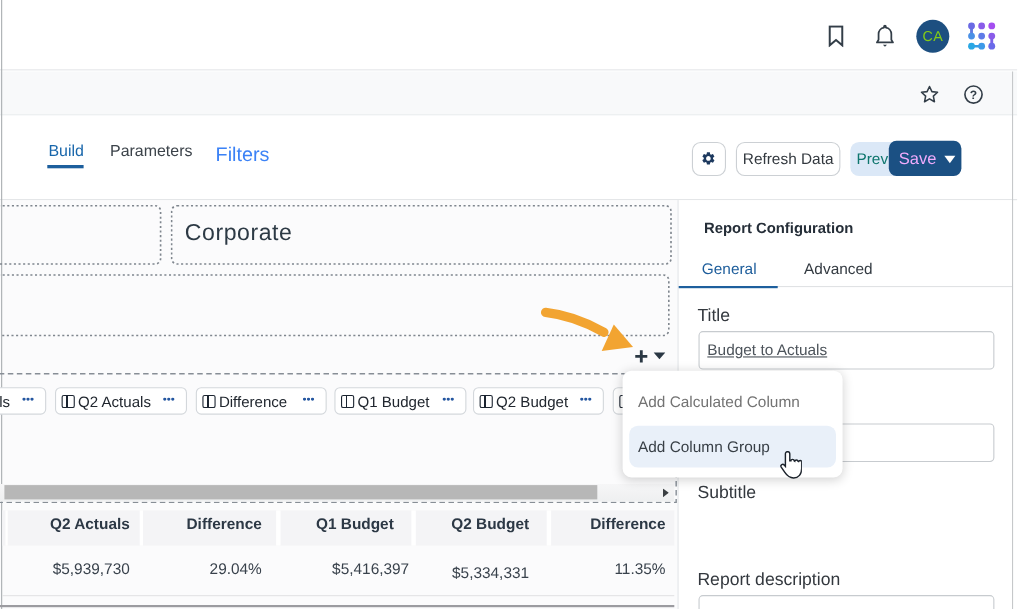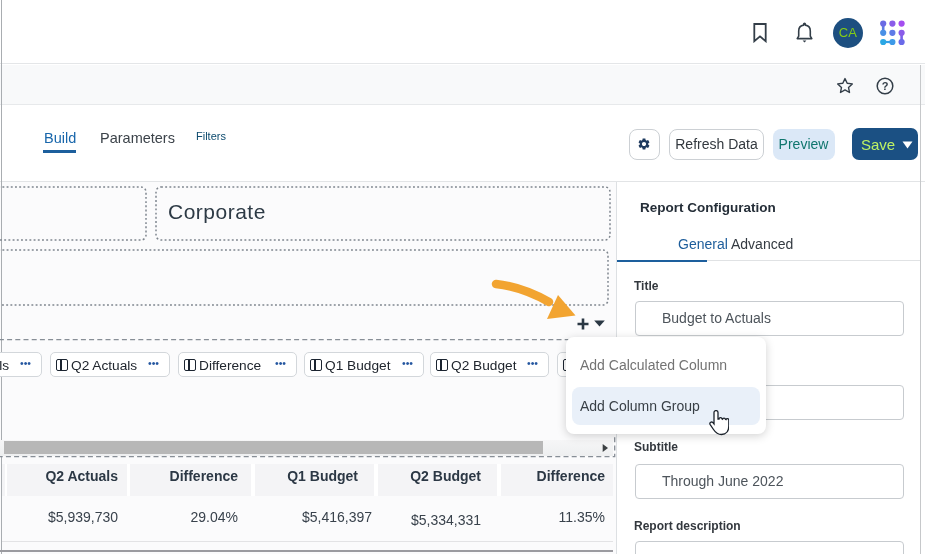--- a/index.html
+++ b/index.html
@@ -49,32 +49,32 @@
 
   <svg class="abs" style="left:876px;top:77px;" width="18" height="18" viewBox="0 0 18 18">
     <circle cx="9" cy="9" r="7.8" fill="none" stroke="#333e48" stroke-width="1.5"></circle>
     <text x="9" y="13" font-size="11" font-family="Liberation Sans, sans-serif" font-weight="bold" fill="#333e48" text-anchor="middle">?</text>
   </svg>
 
   <div class="abs" style="left:0;top:105px;width:925px;height:77px;background:#fff;border-bottom:1px solid #e2e4e6;"></div>
   <div class="abs" style="left:44px;top:130px;font-size:14.5px;color:#1866ab;">Build</div>
   <div class="abs" style="left:43px;top:150px;width:33px;height:2.5px;background:#1d5f9d;"></div>
   <div class="abs" style="left:100px;top:130px;font-size:14.5px;color:#3c434a;">Parameters</div>
-  <div class="abs" style="left:196px;top:130px;font-size:11px;color:#0c4a6e;">Filters</div>
+  <div class="abs" style="left:196px;top:130px;font-size:18px;color:#3b82f6;">Filters</div>
 
   <div class="abs" style="left:628.5px;top:128.5px;width:31px;height:31px;background:#fff;border:1px solid #ccd0d4;border-radius:8px;"></div>
   <svg class="abs" style="left:637px;top:137px;" width="14" height="14" viewBox="0 0 24 24">
     <path fill="#1e3a5f" d="M19.14 12.94c.04-.3.06-.61.06-.94 0-.32-.02-.64-.07-.94l2.03-1.58c.18-.14.23-.41.12-.61l-1.92-3.32c-.12-.22-.37-.29-.59-.22l-2.39.96c-.5-.38-1.03-.7-1.62-.94l-.36-2.54c-.04-.24-.24-.41-.48-.41h-3.84c-.24 0-.43.17-.47.41l-.36 2.54c-.59.24-1.13.57-1.62.94l-2.39-.96c-.22-.08-.47 0-.59.22L2.74 8.87c-.12.21-.08.47.12.61l2.03 1.58c-.05.3-.09.63-.09.94s.02.64.07.94l-2.03 1.58c-.18.14-.23.41-.12.61l1.92 3.32c.12.22.37.29.59.22l2.39-.96c.5.38 1.03.7 1.62.94l.36 2.54c.05.24.24.41.48.41h3.84c.24 0 .44-.17.47-.41l.36-2.54c.59-.24 1.13-.56 1.62-.94l2.39.96c.22.08.47 0 .59-.22l1.92-3.32c.12-.22.07-.47-.12-.61l-2.01-1.58zM12 15.6c-1.98 0-3.6-1.62-3.6-3.6s1.62-3.6 3.6-3.6 3.6 1.62 3.6 3.6-1.62 3.6-3.6 3.6z"></path>
   </svg>
 
   <div class="abs" style="left:669px;top:128.5px;width:95px;height:31px;background:#fff;border:1px solid #ccd0d4;border-radius:8px;font-size:14px;color:#33393f;text-align:center;line-height:29px;">Refresh Data</div>
 
   <div class="abs" style="left:772.5px;top:128.5px;width:62px;height:31px;background:#dbe8f7;border-radius:8px;font-size:14px;color:#0f766e;text-align:center;line-height:31px;">Preview</div>
 
-  <div class="abs" style="left:852px;top:127.5px;width:66px;height:32px;background:#1b5083;border-radius:7px;color:#bef264;font-size:15px;">
+  <div class="abs" style="left:808px;top:127.5px;width:66px;height:32px;background:#1b5083;border-radius:7px;color:#f0abfc;font-size:15px;">
     <span style="position:absolute;left:9px;top:8px;">Save</span>
     <svg style="position:absolute;left:50px;top:13px;" width="11" height="8" viewBox="0 0 11 8">
         <path d="M0.5 0.5 L10.5 0.5 L5.5 7.5 Z" fill="#fff"></path>
       </svg>
   </div>
 
   <div class="abs" style="left:0;top:182px;width:616px;height:372px;background:#fbfbfc;"></div>
   <div class="abs" style="left:616px;top:182px;width:1px;height:372px;background:#dde0e3;"></div>
 
   <div class="abs" style="left:920px;top:65px;width:1px;height:489px;background:#c6c8ca;"></div>
@@ -164,36 +164,35 @@
   <div class="abs cell" style="left:378px;top:512px;width:103px;">$5,334,331</div>
   <div class="abs cell" style="left:501px;top:509px;width:104px;">11.35%</div>
 
   <div class="abs" style="left:2px;top:541px;width:611px;height:1px;background:#e3e3e5;"></div>
 
   <div class="abs" style="left:0;top:550px;width:613px;height:2px;background:#9b9ba0;"></div>
 
   <div class="abs" style="left:617px;top:182px;width:303px;height:372px;background:#fff;"></div>
   <div class="abs" style="left:640px;top:200px;font-size:13.5px;font-weight:bold;color:#252e38;">Report Configuration</div>
 
-  <div class="abs" style="left:638px;top:236px;font-size:14px;color:#1d5d9b;margin-left:40px;">General</div>
+  <div class="abs" style="left:638px;top:236px;font-size:14px;color:#1d5d9b;">General</div>
   <div class="abs" style="left:731px;top:236px;font-size:14px;color:#333a41;">Advanced</div>
   <div class="abs" style="left:617px;top:260px;width:303px;height:1px;background:#e0e2e4;"></div>
   <div class="abs" style="left:617px;top:259.5px;width:90px;height:2.5px;background:#1d5f9d;"></div>
 
   <div class="abs flabel" style="left:634px;top:278.5px;">Title</div>
   <div class="abs finput" style="left:635px;top:301px;">Budget to Actuals</div>
   <div class="abs finput" style="left:635px;top:385px;"></div>
   <div class="abs flabel" style="left:634px;top:440px;">Subtitle</div>
-  <div class="abs finput" style="left:635px;top:464px;">Through June 2022</div>
   <div class="abs flabel" style="left:634px;top:519px;">Report description</div>
   <div class="abs finput" style="left:635px;top:541px;"></div>
   <style>
-    .flabel { font-size:12px; font-weight:bold; color:#33383e; }
+    .flabel { font-size:16px; font-weight:normal; color:#33383e; }
     .finput { width:269px; height:35px; background:#fff; border:1px solid #c7cbcf; border-radius:4px;
-      font-size:14px; color:#4d545b; line-height:33px; padding-left:26px; }
+      font-size:14px; color:#4d545b; line-height:33px; padding-left:7px;text-decoration:underline; }
   </style>
 
   <div class="abs" style="left:566px;top:337px;width:200px;height:97px;background:#fff;border-radius:8px;box-shadow:0 2px 10px rgba(0,0,0,.18);"></div>
   <div class="abs" style="left:580px;top:357px;font-size:14px;color:#737373;">Add Calculated Column</div>
   <div class="abs" style="left:572px;top:387px;width:188px;height:38px;background:#e9f0f9;border-radius:8px;"></div>
   <div class="abs" style="left:580px;top:398px;font-size:14px;color:#383f46;">Add Column Group</div>
 
   <svg class="abs" style="left:707px;top:410px;" width="22" height="26" viewBox="0 0 22 26">
     <path d="M7 2.5 C7 1.4 7.9 .6 9 .6 C10.1 .6 11 1.4 11 2.5 L11 9 L12 9 C12 8.2 12.7 7.6 13.5 7.6 C14.3 7.6 15 8.2 15 9 L15.5 9.3 C15.6 8.6 16.2 8.1 17 8.1 C17.8 8.1 18.4 8.6 18.5 9.4 L19 9.6 C19.2 9 19.7 8.6 20.4 8.6 L20.4 8.6 C21.2 8.6 21.8 9.2 21.8 10 L21.8 16 C21.8 21 19 24.5 14.5 24.5 C10.5 24.5 8.8 23 6.5 19.5 L3.2 14.6 C2.7 13.8 2.9 12.8 3.7 12.3 C4.4 11.9 5.3 12 5.9 12.7 L7 14 Z" fill="#fff" stroke="#1b222b" stroke-width="1.3"></path>
   </svg>

